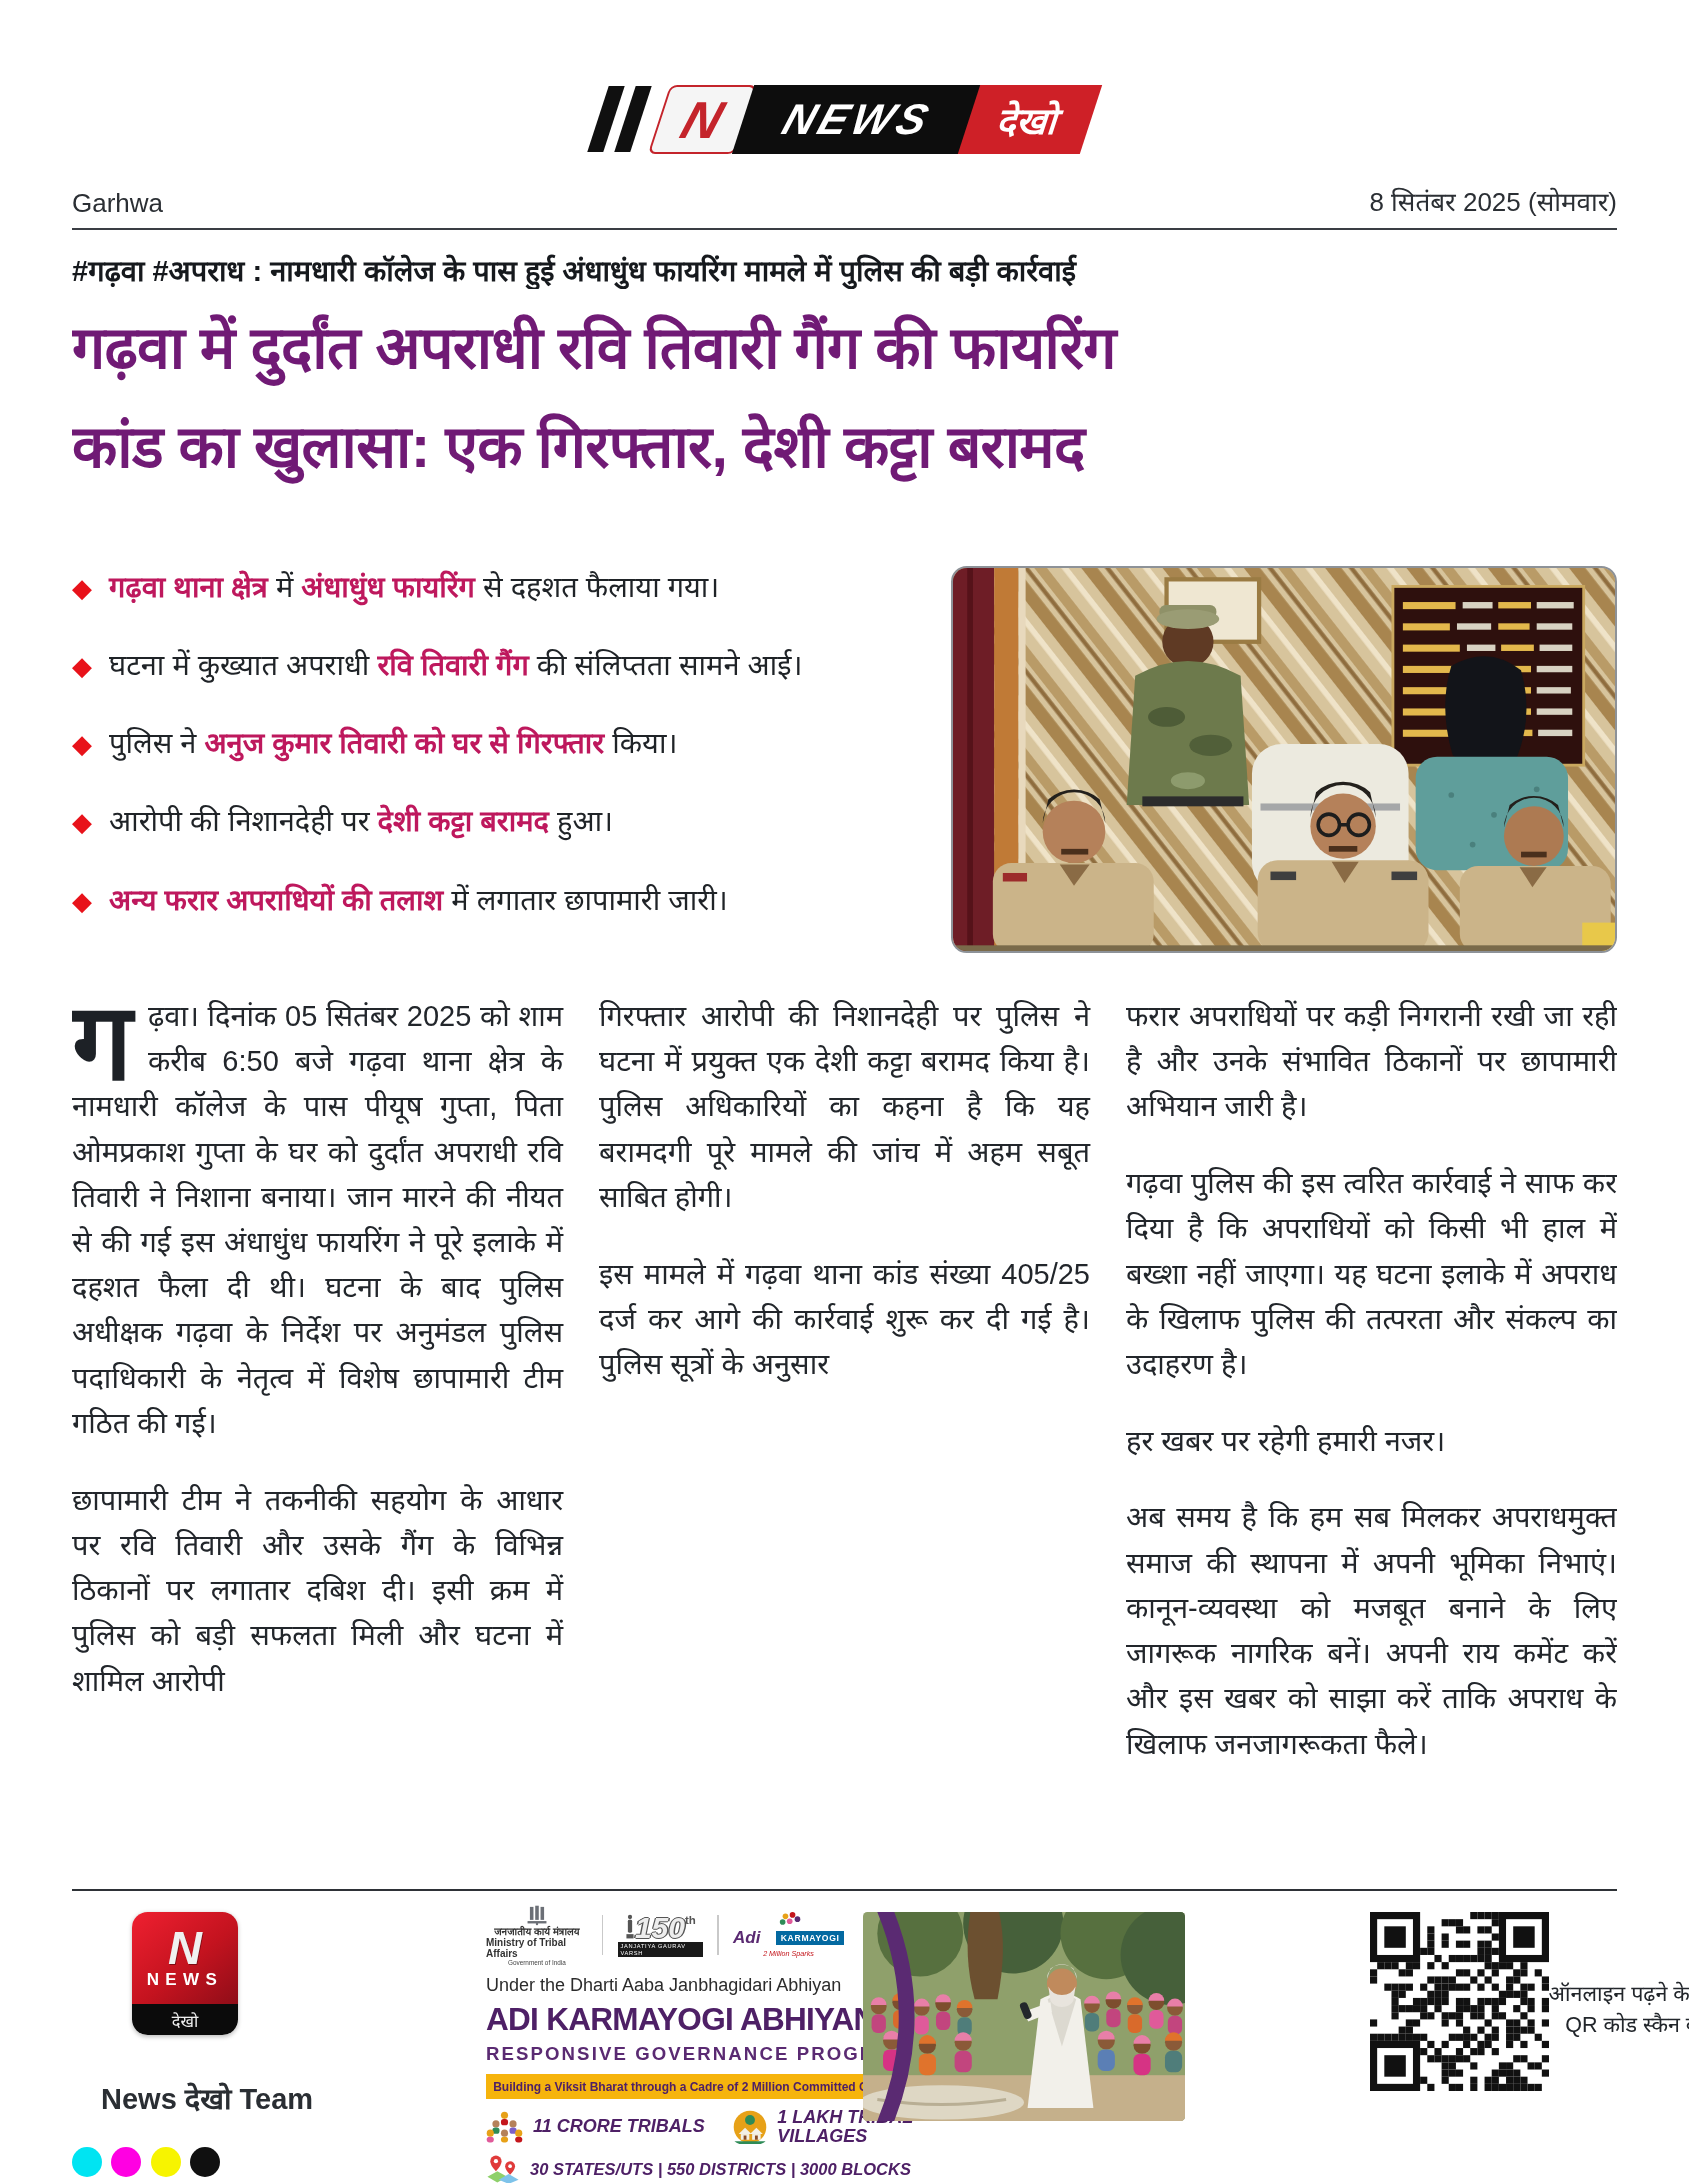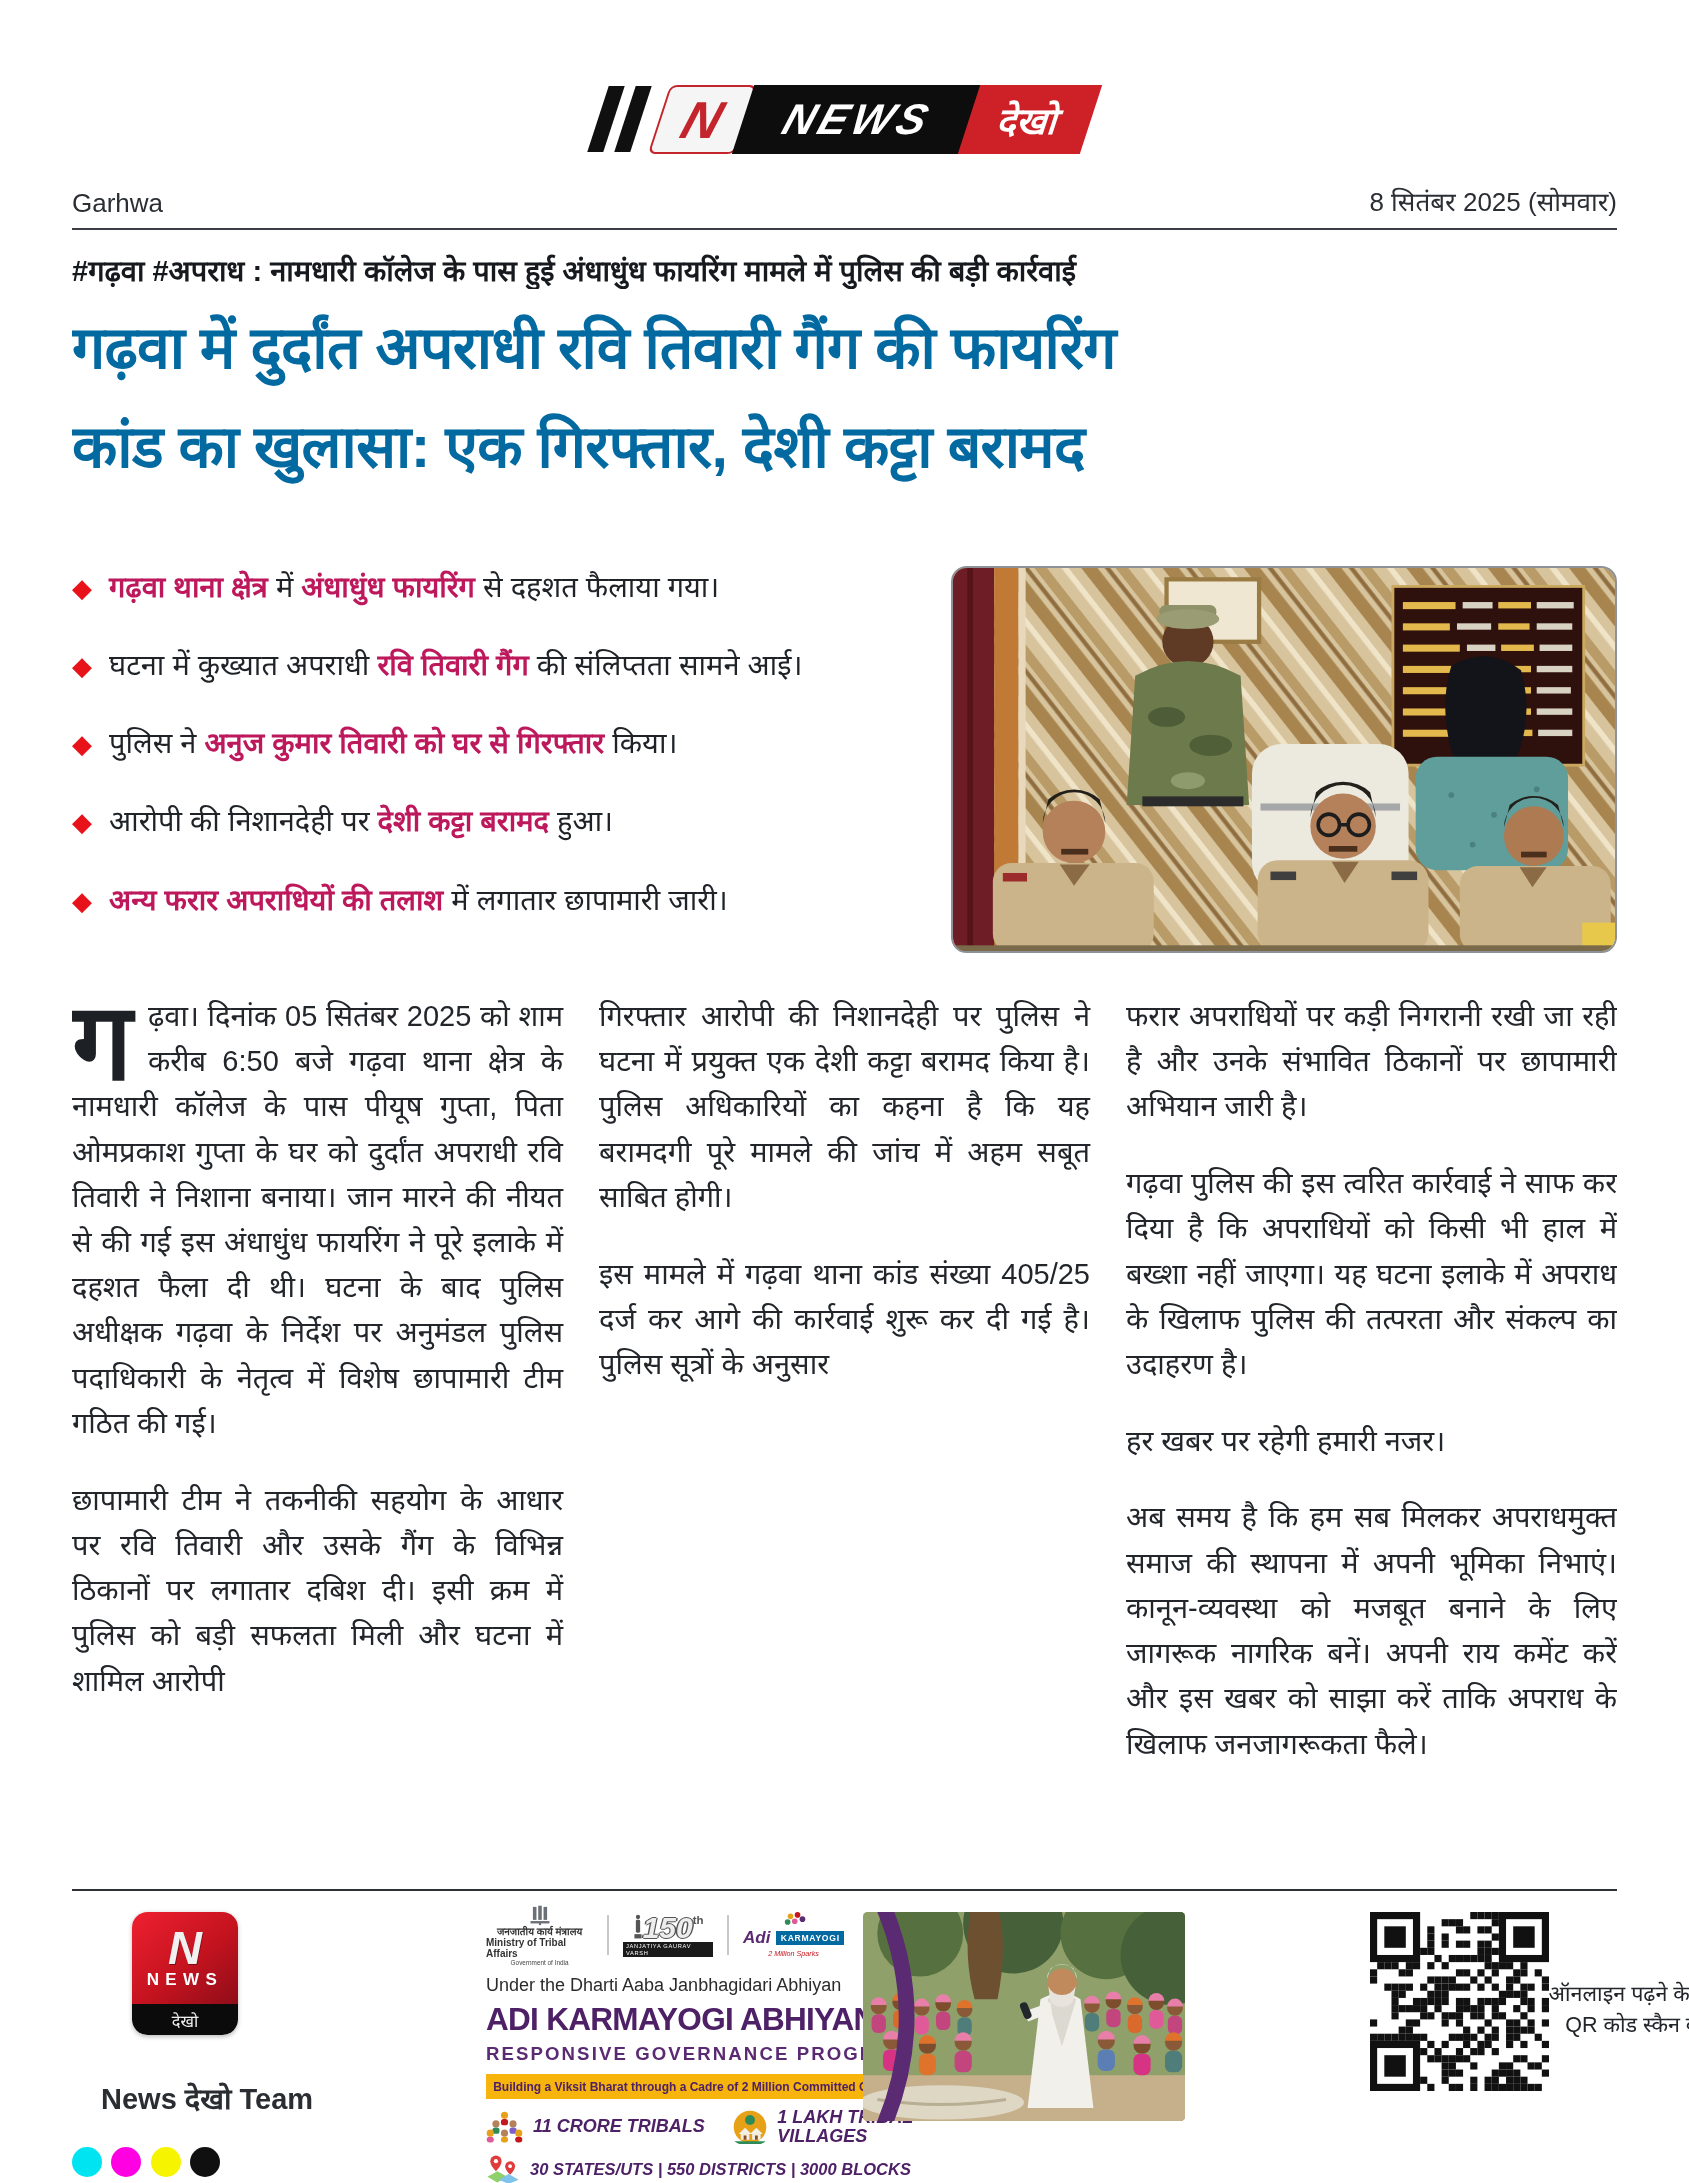--- a/index.html
+++ b/index.html
@@ -29,21 +29,21 @@
     display:flex; align-items:center; justify-content:center; margin-left:-2.9px;
   }
   .brand .dekhobox span { color:#fff; font-size:37px; font-weight:700; }
 
   
   .meta { display:flex; justify-content:space-between; align-items:flex-end; margin-top:29px; font-size:26px; color:#2b2f34; }
   .rule { height:2.1px; background:#3a3e44; margin-top:8.6px; }
 
   .kicker { margin-top:20px; font-size:29px; font-weight:700; color:#16191d; white-space:nowrap; overflow:hidden; }
 
-  .headline { margin-top:10px; font-weight:800; color:#0369a1; font-size:59px; line-height:1.68; letter-spacing:-0.7px; }
+  .headline { margin-top:10px; font-weight:800; color:#701a75; font-size:59px; line-height:1.68; letter-spacing:-0.7px; }
   .headline div { white-space:nowrap; overflow:hidden; }
 
   
   .intro { display:flex; gap:40px; margin-top:69px; }
   .bullets { flex:1; min-width:0; }
   .bullets ul { list-style:none; }
   .bullets li { display:flex; align-items:flex-start; font-size:29px; line-height:1.5; color:#1f2327; margin-bottom:34px; }
   .bullets .dia { color:#e8121a; font-size:26px; line-height:1.7; margin-right:17px; flex:none; }
   .bullets b { font-weight:700; color:#be185d; }
   .photo {
@@ -83,21 +83,21 @@
   .ad-logos .sep { width:1.4px; height:40px; background:#c9c9c9; }
   .mini { display:flex; flex-direction:column; align-items:center; justify-content:center; line-height:1.1; }
   .mini .t1 { font-size:10px; color:#333; font-weight:700; }
   .mini .t2 { font-size:6.4px; color:#444; }
   .l150 { display:flex; align-items:flex-start; }
   .l150 .num { font-size:30px; font-weight:800; font-style:italic; color:#ededed;
                text-shadow:-1.4px 0 #555, 0 1.4px #555, 1.4px 0 #555, 0 -1.4px #555; line-height:0.9; }
   .l150 .sup { font-size:11.5px; font-weight:800; color:#555; }
   .l150cap { background:#1a1a1a; color:#fff; font-size:5.7px; padding:1.4px 2.9px; margin-top:1.4px; letter-spacing:0.7px; }
   .adi { display:flex; flex-direction:column; align-items:center; }
-  .adi .row { display:flex; align-items:center; gap:6px; }
+  .adi .row { display:flex; align-items:center; gap:16px; }
   .adi .script { font-size:17px; font-style:italic; font-weight:700; color:#5a2a72; }
   .adi .box { background:#0369a1; color:#fff; font-size:8.6px; font-weight:700; padding:2.1px 4.3px; letter-spacing:0.7px; }
   .adi .tag { font-size:7.2px; color:#c4161c; font-style:italic; margin-top:1.4px; }
   .ad-kicker { font-size:18px; color:#2c2c2c; margin-top:17px; white-space:nowrap; }
   .ad-title { font-size:31.5px; font-weight:800; color:#4e2066; margin-top:4.3px; letter-spacing:-0.7px; white-space:nowrap; }
   .ad-sub { font-size:18.6px; font-weight:700; color:#5a2a72; letter-spacing:2.1px; margin-top:5.7px; white-space:nowrap; }
   .ad-band { display:inline-block; background:#f6b40d; color:#4e2066; font-weight:700; font-size:12px;
              padding:5.7px 7.2px; margin-top:8.6px; white-space:nowrap; }
   .stat-row { display:flex; align-items:center; gap:10px; margin-top:8.6px; }
   .stat-text { font-size:18px; font-weight:800; font-style:italic; color:#4e2066; white-space:nowrap; line-height:1.05; }

